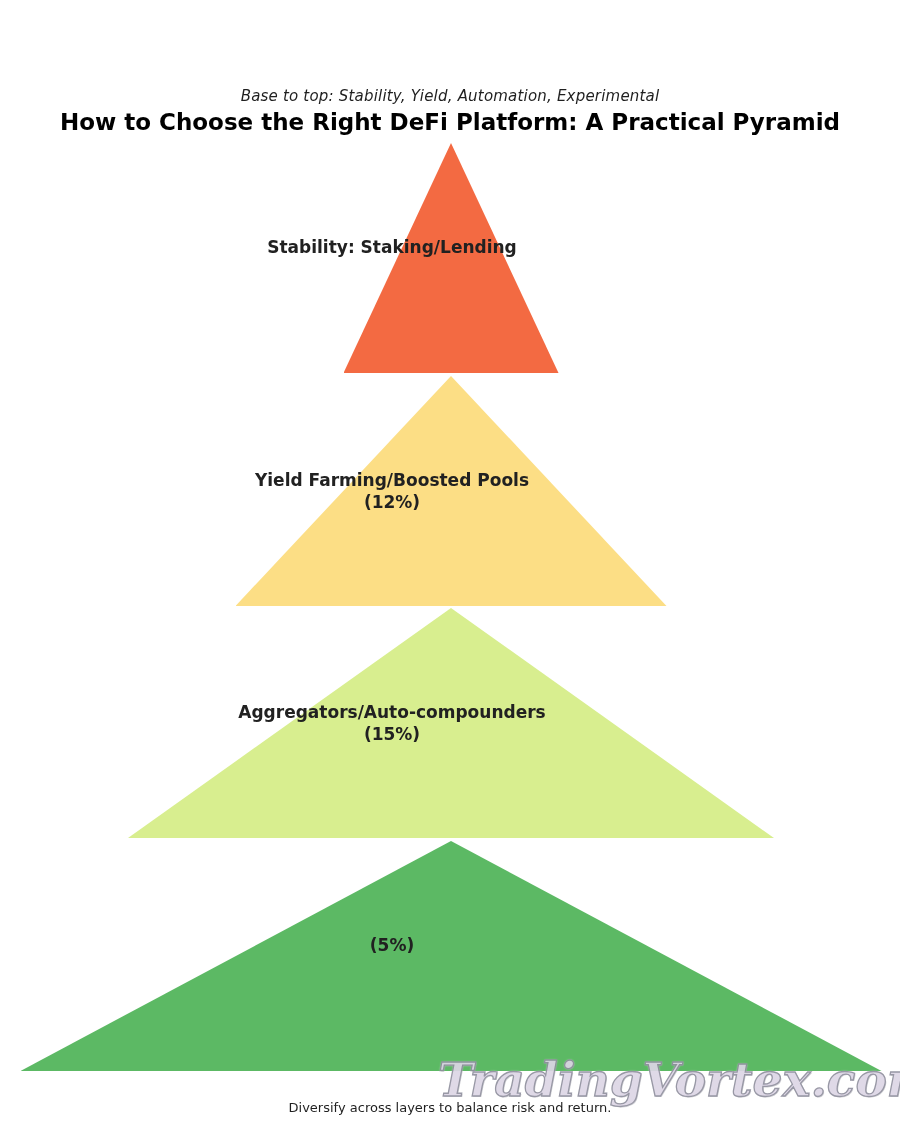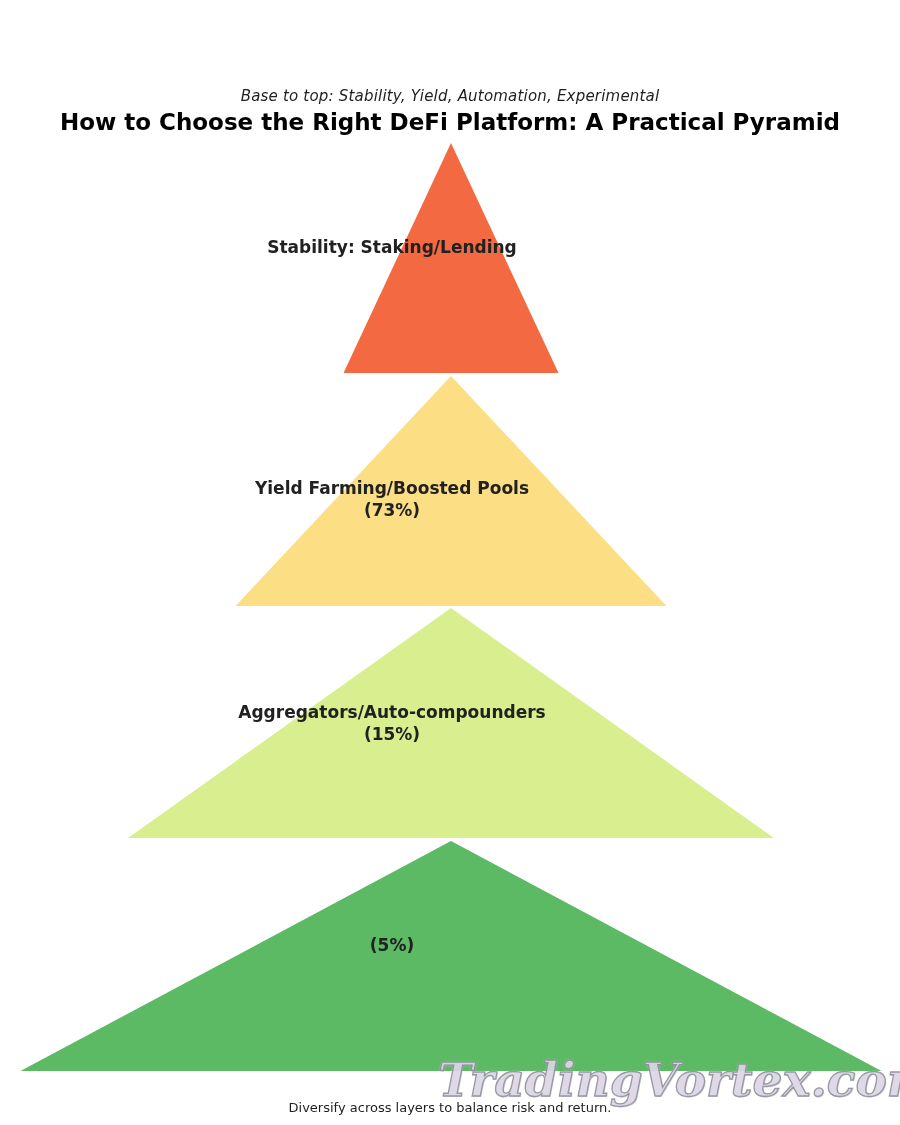--- a/index.html
+++ b/index.html
@@ -80,23 +80,23 @@
 
 <div id="canvas">
   <div class="subtitle">Base to top: Stability, Yield, Automation, Experimental</div>
   <div class="title">How to Choose the Right DeFi Platform: A Practical Pyramid</div>
   <div id="layers">
       <div class="layer" style="left: 343.5px; top: 143px; width: 215px; height: 230px; background: rgb(243, 106, 66);"></div>
       <div class="layer-label" style="top: 236px;">
         <div>Stability: Staking/Lending</div>
       </div>
       <div class="layer" style="left: 235.5px; top: 376px; width: 431px; height: 230px; background: rgb(252, 222, 133);"></div>
-      <div class="layer-label" style="top: 469px; margin-top: 8px;">
+      <div class="layer-label" style="top: 469px;">
         <div>Yield Farming/Boosted Pools</div>
-        <div>(73%)</div>
+        <div>(12%)</div>
       </div>
       <div class="layer" style="left: 128px; top: 608px; width: 646px; height: 230px; background: rgb(216, 238, 143);"></div>
       <div class="layer-label" style="top: 701px;">
         <div>Aggregators/Auto-compounders</div>
         <div>(15%)</div>
       </div>
       <div class="layer" style="left: 20.5px; top: 841px; width: 861px; height: 230px; background: rgb(92, 185, 100);"></div>
       <div class="layer-label" style="top: 934px;">
         <div>(5%)</div>
       </div>

